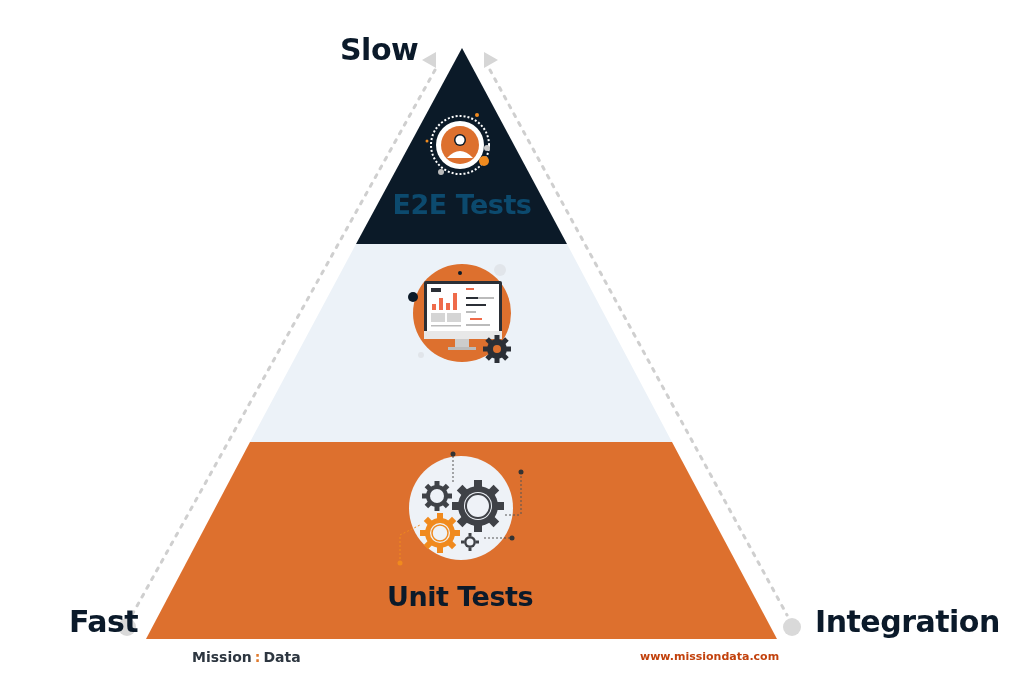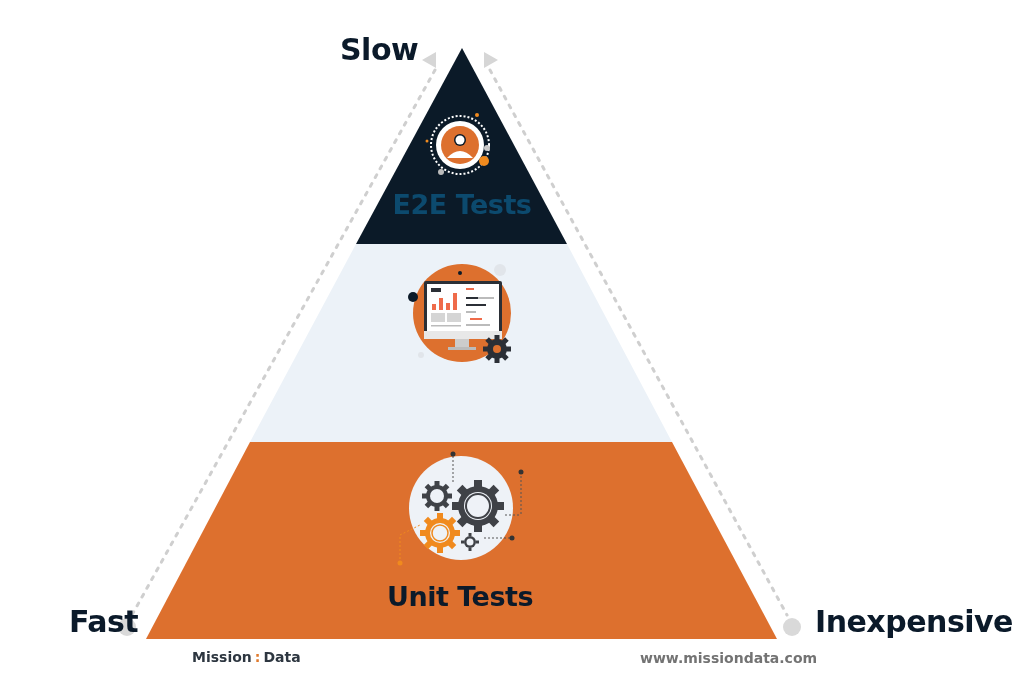--- a/index.html
+++ b/index.html
@@ -5,21 +5,21 @@
   html, body { margin: 0; padding: 0; background: #ffffff; }
   body { width: 1024px; height: 686px; position: relative; overflow: hidden;
          font-family: "DejaVu Sans", "Liberation Sans", sans-serif; }
   .stage { position: absolute; left: 0; top: 0; width: 1024px; height: 686px; }
   svg.pyr { position: absolute; left: 0; top: 0; }
   .lbl { position: absolute; font-weight: bold; color: #0b1a2a; white-space: nowrap;
          letter-spacing: -0.5px; text-align: right; }
   .corner { font-size: 30px; }
   .tier { font-size: 27px; text-align: center; }
   .tier.dark { color: #0c4a6e; }
-  .footer { position: absolute; font-weight: bold; color: #737373; font-size: 14px; white-space: nowrap; }
+  .footer { position: absolute; font-weight: bold; color: #c2410c; font-size: 11px; white-space: nowrap; }
   .brand { font-size: 14px; color: #2d3640; margin-left: 40px; }
   .brand .sep { color: #e07a2c; font-weight: bold; padding: 0 3px; }
 </style>
 </head>
 <body>
 
 <div class="stage">
 
   <svg class="pyr" width="1024" height="686" viewBox="0 0 1024 686">
 
@@ -157,21 +157,21 @@
           <rect x="-9" y="-1.5" width="3" height="3"></rect>
             <rect x="6" y="-1.5" width="3" height="3"></rect>
         </g>
         <circle r="3.5" fill="#eef2f7"></circle>
       </g>
     </g>
   </svg>
 
   <div class="lbl corner" style="left:340px; top:32px;">Slow</div>
   <div class="lbl corner" style="left:42px; top:604px;margin-left:27px;">Fast</div>
-  <div class="lbl corner" style="left:815px; top:604px;">Inexpensive</div>
+  <div class="lbl corner" style="left:815px; top:604px;">Integration</div>
 
   <div class="lbl tier dark" style="left:362px; width:200px; top:189px;">E2E Tests</div>
   <div class="lbl tier" style="left:340px; width:240px; top:581px;">Unit Tests</div>
 
   <div class="footer brand" style="left:152px; top:649px;">
     <span>Mission</span><span class="sep">:</span><span>Data</span>
   </div>
   <div class="footer" style="left:640px; top:650px;">www.missiondata.com</div>
 </div>
 

